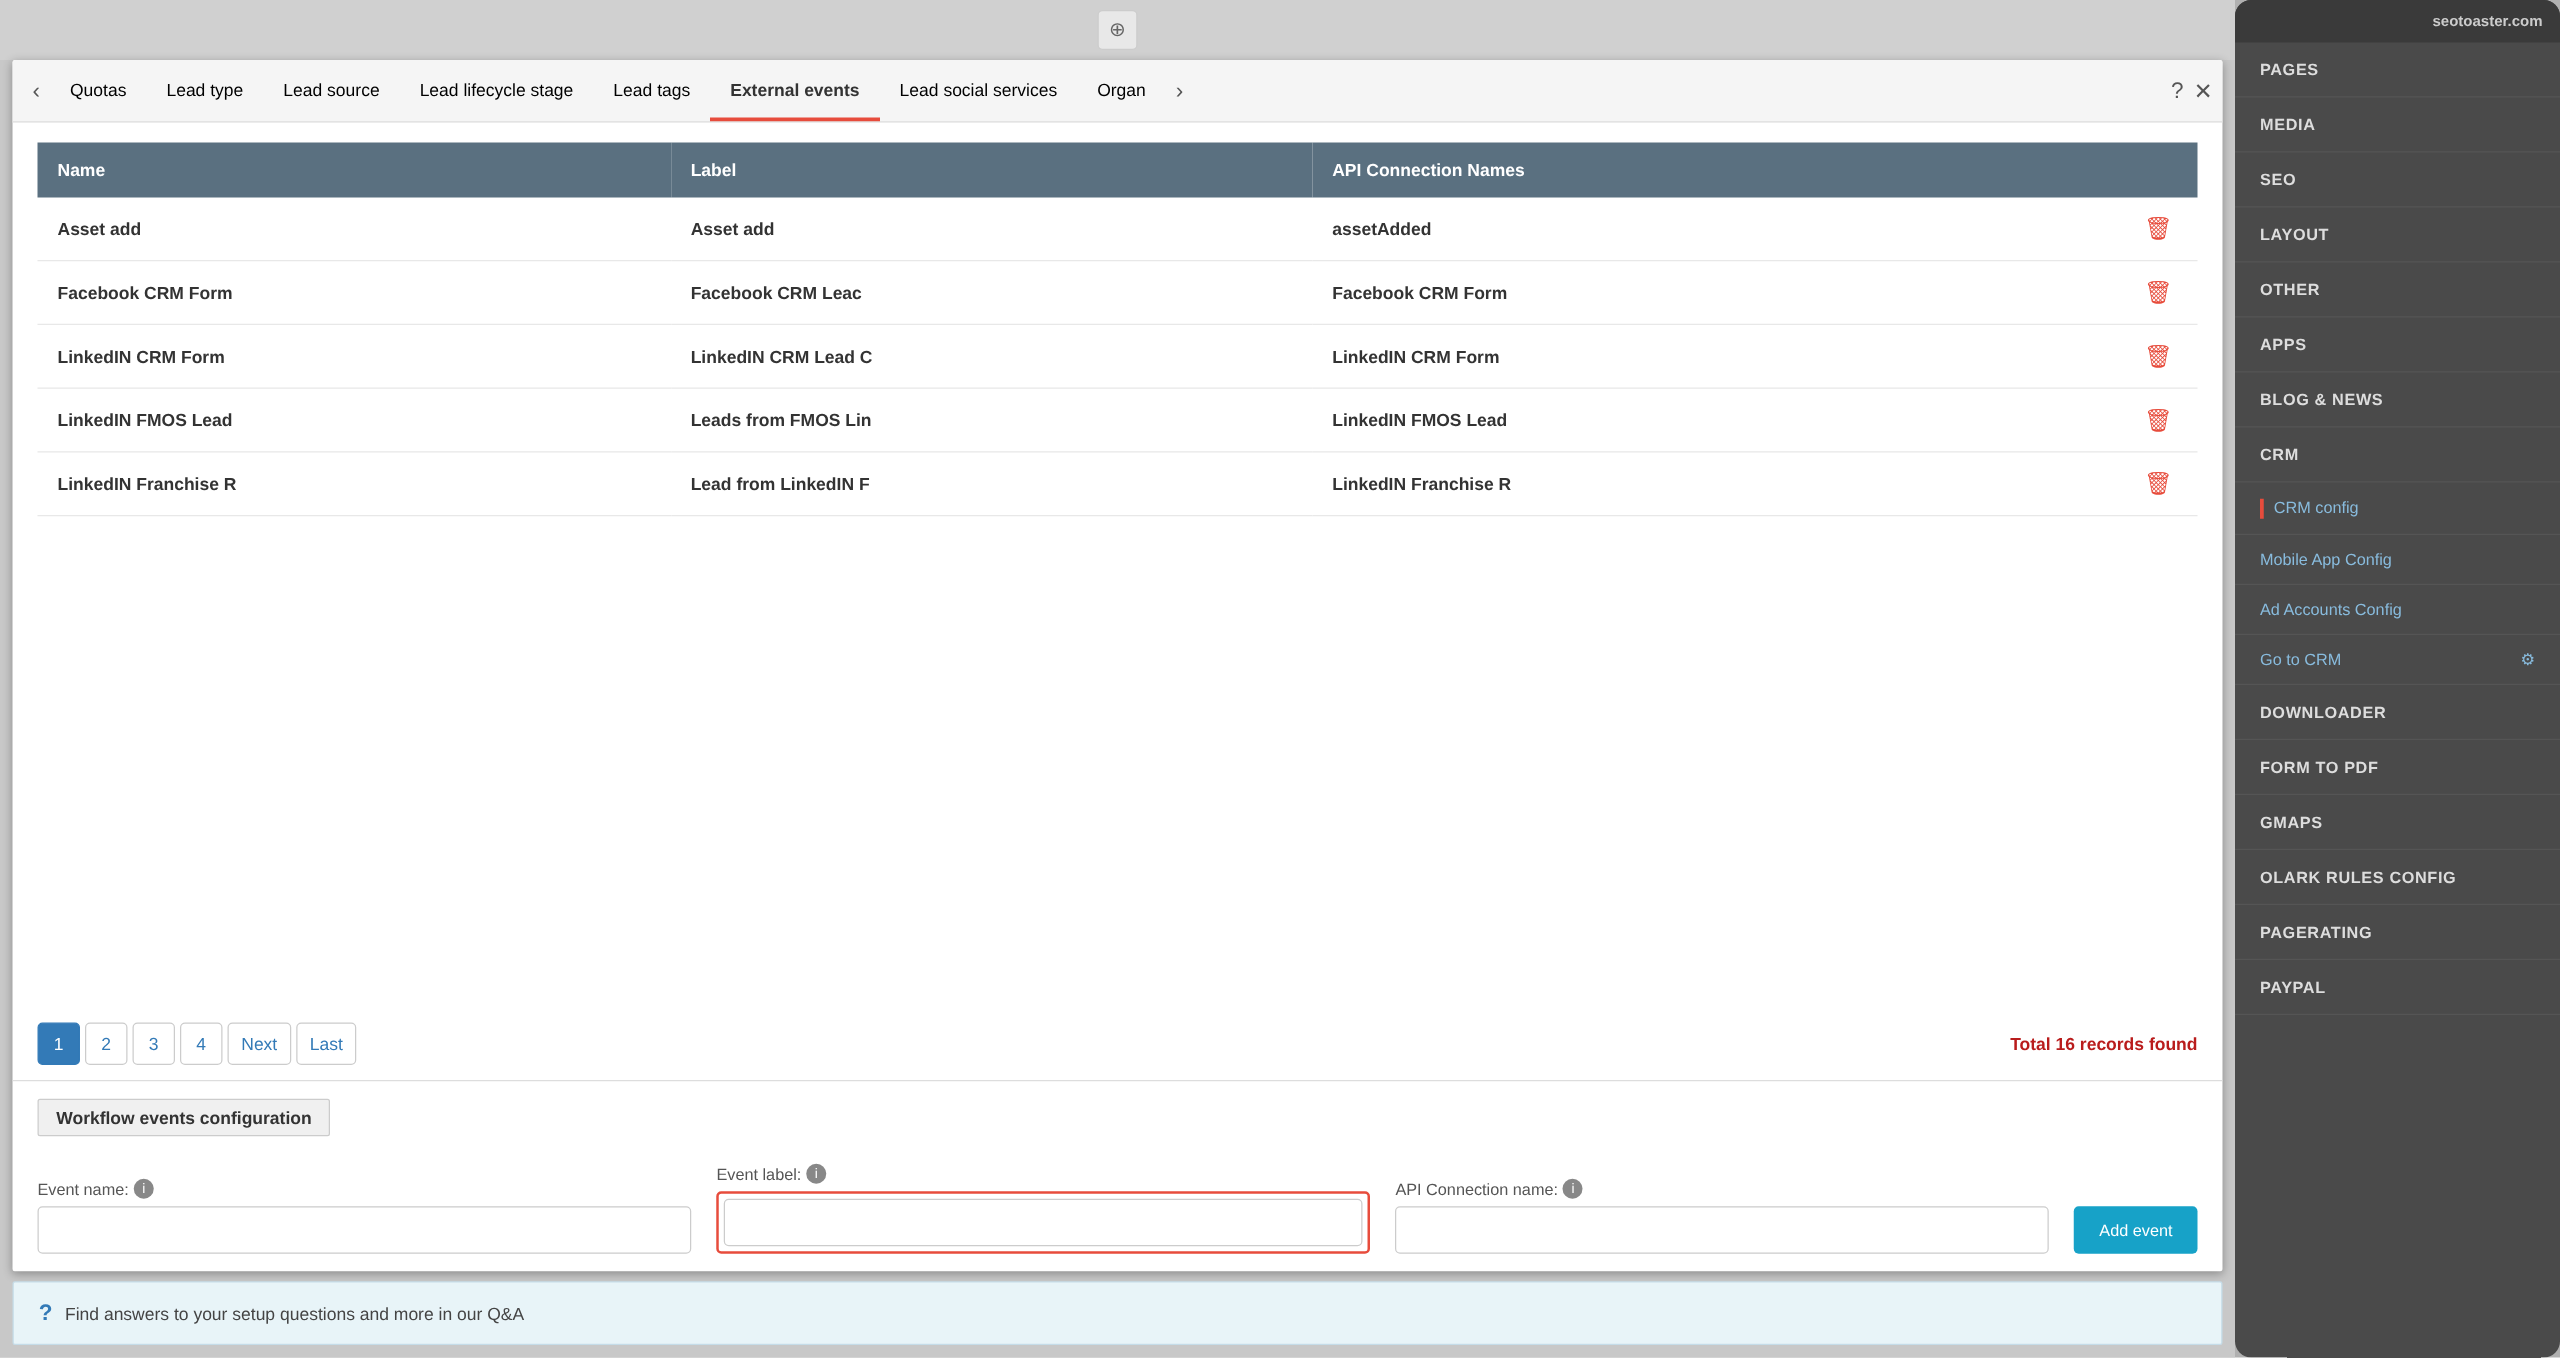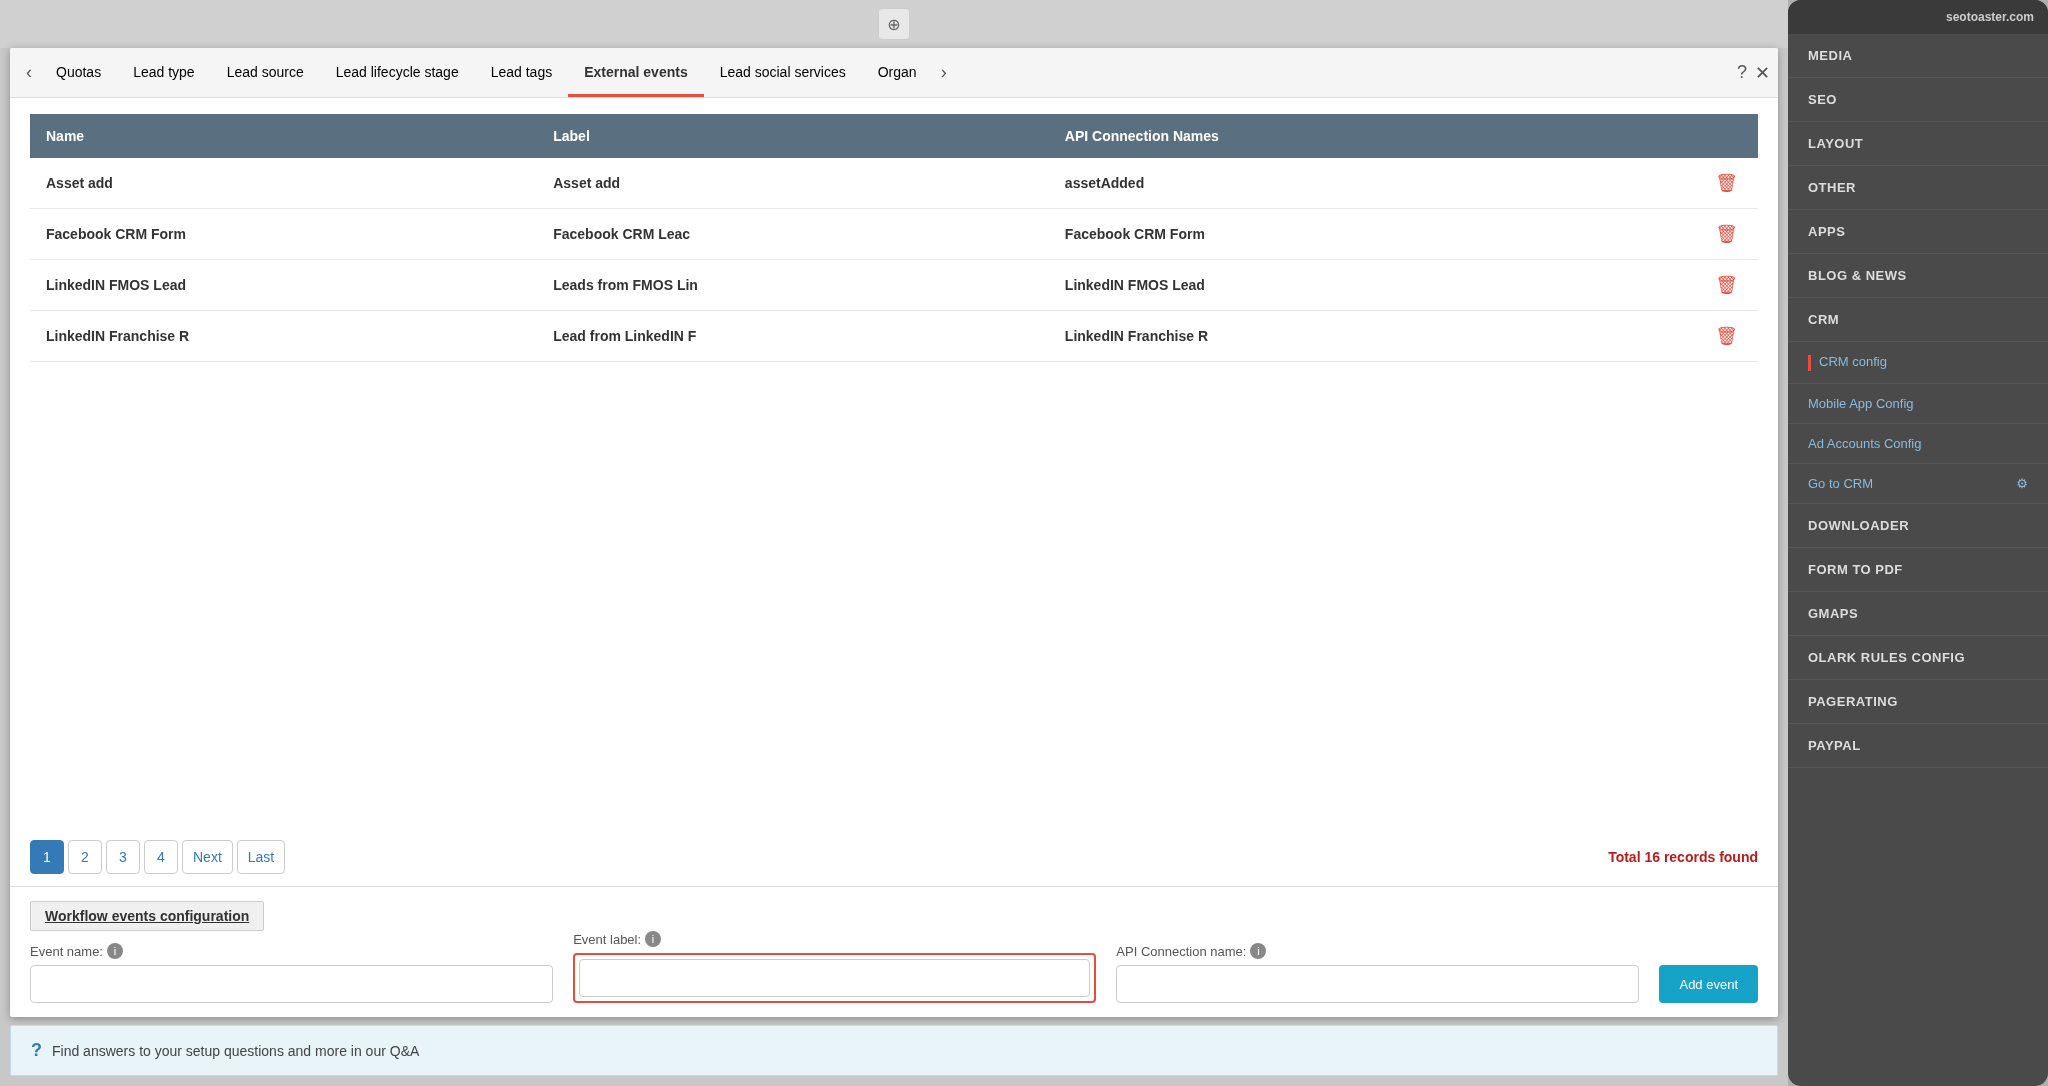--- a/index.html
+++ b/index.html
@@ -174,27 +174,26 @@
 
     
     .workflow-config {
       padding: 14px 20px;
       border-top: 1px solid #ddd;
     }
     .workflow-config-title {
       font-size: 14px;
       font-weight: bold;
       color: #333;
-      margin-bottom: 0;
+      margin-bottom: 22px;
       border: 1px solid #ccc;
       display: inline-block;
       padding: 6px 14px;
       background: #f0f0f0;
       border-radius: 2px;
-      text-decoration: underline;
     }
     .workflow-fields {
       display: flex;
       align-items: flex-end;
       gap: 20px;
     }
     .field-group {
       display: flex;
       flex-direction: column;
       gap: 6px;
@@ -369,20 +368,28 @@
     <td>Asset add</td>
     <td>assetAdded</td>
     <td class="delete-col">
       <button class="delete-btn" title="Delete">🗑</button>
     </td>
   </tr>
             <tr>
     <td>Facebook CRM Form</td>
     <td>Facebook CRM Leac</td>
     <td>Facebook CRM Form</td>
+    <td class="delete-col">
+      <button class="delete-btn" title="Delete">🗑</button>
+    </td>
+  </tr>
+            <tr>
+    <td>LinkedIN CRM Form</td>
+    <td>LinkedIN CRM Lead C</td>
+    <td>LinkedIN CRM Form</td>
     <td class="delete-col">
       <button class="delete-btn" title="Delete">🗑</button>
     </td>
   </tr>
             <tr>
     <td>LinkedIN FMOS Lead</td>
     <td>Leads from FMOS Lin</td>
     <td>LinkedIN FMOS Lead</td>
     <td class="delete-col">
       <button class="delete-btn" title="Delete">🗑</button>
@@ -452,20 +459,21 @@
   </div>
 </div>
 
 <div class="sidebar">
   <div class="sidebar-logo">
     <div class="logo-text">seotoaster.com</div>
   </div>
 
   <div id="sidebar-items-container">
 
+  <div class="sidebar-item">PAGES</div>
       <div class="sidebar-item">MEDIA</div>
       <div class="sidebar-item">SEO</div>
       <div class="sidebar-item">LAYOUT</div>
       <div class="sidebar-item">OTHER</div>
       <div class="sidebar-item">APPS</div>
       <div class="sidebar-item">BLOG &amp; NEWS</div>
       <div class="sidebar-item">CRM</div>
       <div class="sidebar-sub-item active"><span class="active-indicator"></span>CRM config</div>
       <div class="sidebar-sub-item">Mobile App Config</div>
       <div class="sidebar-sub-item">Ad Accounts Config</div>

